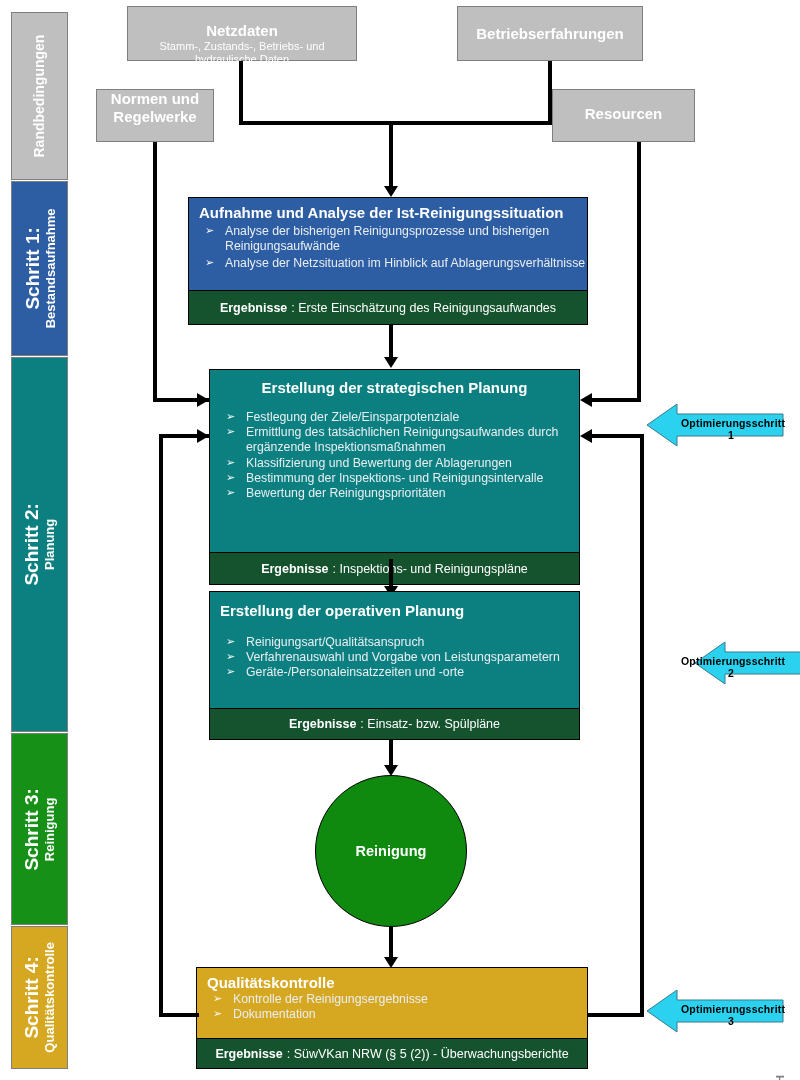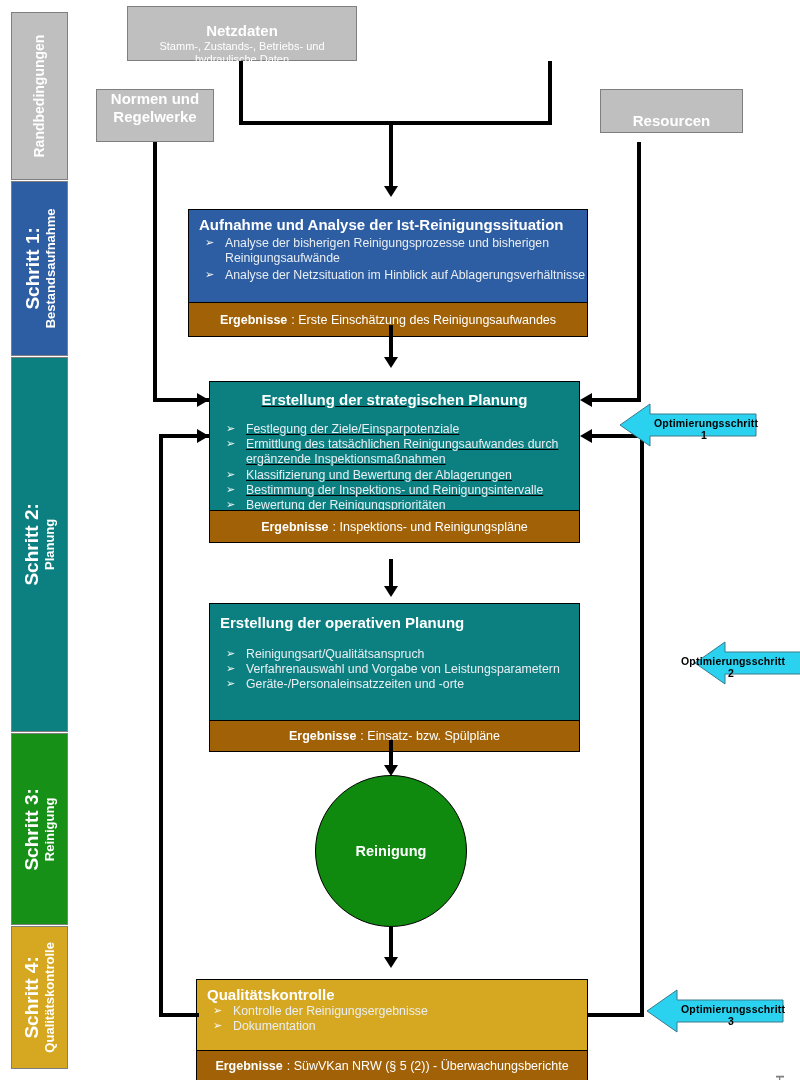--- a/index.html
+++ b/index.html
@@ -20,27 +20,27 @@
   .rail.s3{top:733px;height:192px;background:#169016;}
   .rail.s4{top:926px;height:143px;background:#d6a821;}
 
   
   .gbox{position:absolute;background:#bfbfbf;border:1px solid #7f7f7f;
         box-sizing:border-box;color:#ffffff;text-align:center;}
   .gbox .t{font-size:15px;font-weight:bold;line-height:1.2;}
   .gbox .s{font-size:11px;line-height:1.2;}
 
   
-  .pbox{position:absolute;border:1px solid #000000;box-sizing:border-box;margin-top:12px;}
+  .pbox{position:absolute;border:1px solid #000000;box-sizing:border-box;}
   .pbox .head{color:#ffffff;font-weight:bold;font-size:15px;}
   .pbox ul{list-style:none;margin:0;padding:0;}
   .pbox li{color:#e9eef3;font-size:12.3px;line-height:1.24;
            position:relative;padding-left:36px;margin:0;}
   .pbox li .bul{position:absolute;left:16px;top:0px;color:#ffffff;font-size:11px;}
-  .res{position:absolute;left:0;right:0;bottom:0;background:#a16207;
+  .res{position:absolute;left:0;right:0;bottom:0;background:#14532d;
        border-top:1px solid #000;color:#ffffff;font-size:12.5px;
        display:flex;align-items:center;justify-content:center;box-sizing:border-box;}
   .res b{margin-right:4px;}
 
   .blue{background:#2d5da2;}
   .teal{background:#0c8080;}
   .gold{background:#d6a821;}
 
   
   .circle{position:absolute;border-radius:50%;background:#0f8a0f;
@@ -102,26 +102,29 @@
       <div class="big">Schritt 4:</div>
       <div class="small">Qualitätskontrolle</div>
     </div>
   </div>
 
   <div class="gbox" style="left:127px;top:6px;width:230px;height:55px;padding-top:15px;">
     <div class="t">Netzdaten</div>
     <div class="s" style="padding:0 10px;">Stamm-, Zustands-, Betriebs- und hydraulische Daten</div>
   </div>
 
+  <div class="gbox" style="left:457px;top:6px;width:186px;height:55px;display:flex;align-items:center;justify-content:center;">
+    <div class="t">Betriebserfahrungen</div>
+  </div>
 
   <div class="gbox" style="left:96px;top:89px;width:118px;height:53px;display:flex;justify-content:center;">
     <div class="t" style="padding:0 6px;">Normen und Regelwerke</div>
   </div>
 
-  <div class="gbox" style="left:600px;top:89px;width:143px;height:44px;padding-top:22px;">
+  <div class="gbox" style="left:552px;top:89px;width:143px;height:53px;padding-top:15px;">
     <div class="t">Resourcen</div>
   </div>
 
   <div class="ln" style="left:239px;top:61px;width:4px;height:63px;"></div>
 
   <div class="ln" style="left:548px;top:61px;width:4px;height:63px;"></div>
 
   <div class="ln" style="left:239px;top:121px;width:313px;height:4px;"></div>
 
   <div class="ln" style="left:389px;top:121px;width:4px;height:67px;"></div>
@@ -150,21 +153,21 @@
     <div class="res" style="height:34px;">
       <b>Ergebnisse</b>
         <span>:&nbsp;</span>
       <span>Erste Einschätzung des Reinigungsaufwandes</span>
     </div>
   </div>
 
   <div class="ln" style="left:389px;top:325px;width:4px;height:34px;"></div>
   <div class="arrow ar-down" style="left:384px;top:357px;"></div>
 
-  <div class="pbox teal" style="left:209px;top:369px;width:371px;height:162px;text-decoration:underline;">
+  <div class="pbox teal" style="left:209px;top:369px;width:371px;height:216px;">
     <div class="head" style="padding:9px 0 0 0;text-align:center;">Erstellung der strategischen Planung</div>
     <ul style="margin-top:14px;">
       <li>
         <span class="bul">➢</span>
         <span>Festlegung der Ziele/Einsparpotenziale</span>
       </li>
       <li>
         <span class="bul">➢</span>
         <span>Ermittlung des tatsächlichen Reinigungsaufwandes durch ergänzende Inspektionsmaßnahmen</span>
       </li>
@@ -246,21 +249,21 @@
   <div class="ln" style="left:159px;top:1013px;width:40px;height:4px;"></div>
   <div class="ln" style="left:159px;top:434px;width:4px;height:583px;"></div>
   <div class="ln" style="left:159px;top:434px;width:50px;height:4px;"></div>
   <div class="arrow ar-right" style="left:197px;top:429px;"></div>
 
   <div class="ln" style="left:588px;top:1013px;width:56px;height:4px;"></div>
   <div class="ln" style="left:640px;top:434px;width:4px;height:583px;"></div>
   <div class="ln" style="left:592px;top:434px;width:52px;height:4px;"></div>
   <div class="arrow ar-left" style="left:580px;top:429px;"></div>
 
-  <div class="opt" style="left:618px;top:402px;">
+  <div class="opt" style="left:645px;top:402px;">
     <svg width="140" height="46" viewBox="0 0 140 46">
       <polygon points="2,23 32,2 32,12 138,12 138,34 32,34 32,44" fill="#2ad2f0" stroke="#3a7a8a" stroke-width="1"></polygon>
     </svg>
     <div class="lbl">Optimierungsschritt 1</div>
   </div>
 
   <div class="opt" style="left:645px;top:640px;padding-left:48px;">
     <svg width="140" height="46" viewBox="0 0 140 46">
       <polygon points="2,23 32,2 32,12 138,12 138,34 32,34 32,44" fill="#2ad2f0" stroke="#3a7a8a" stroke-width="1"></polygon>
     </svg>

